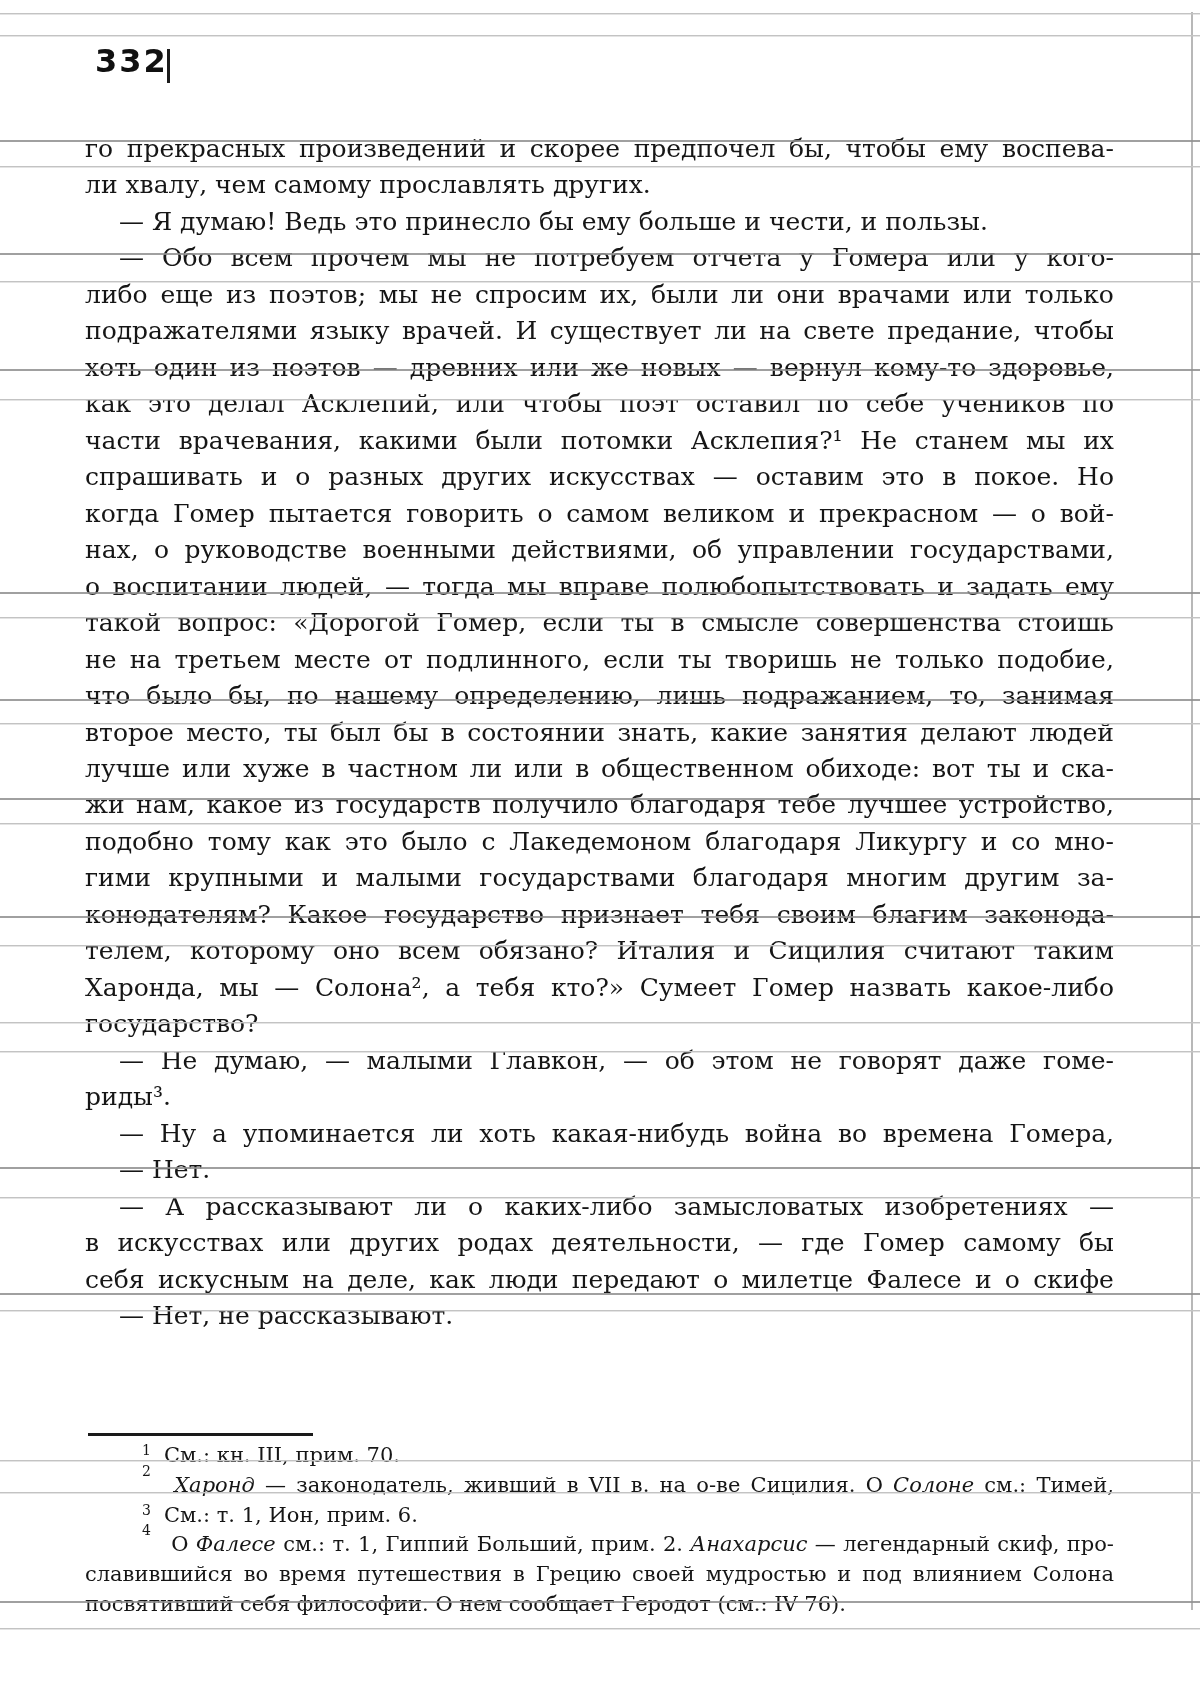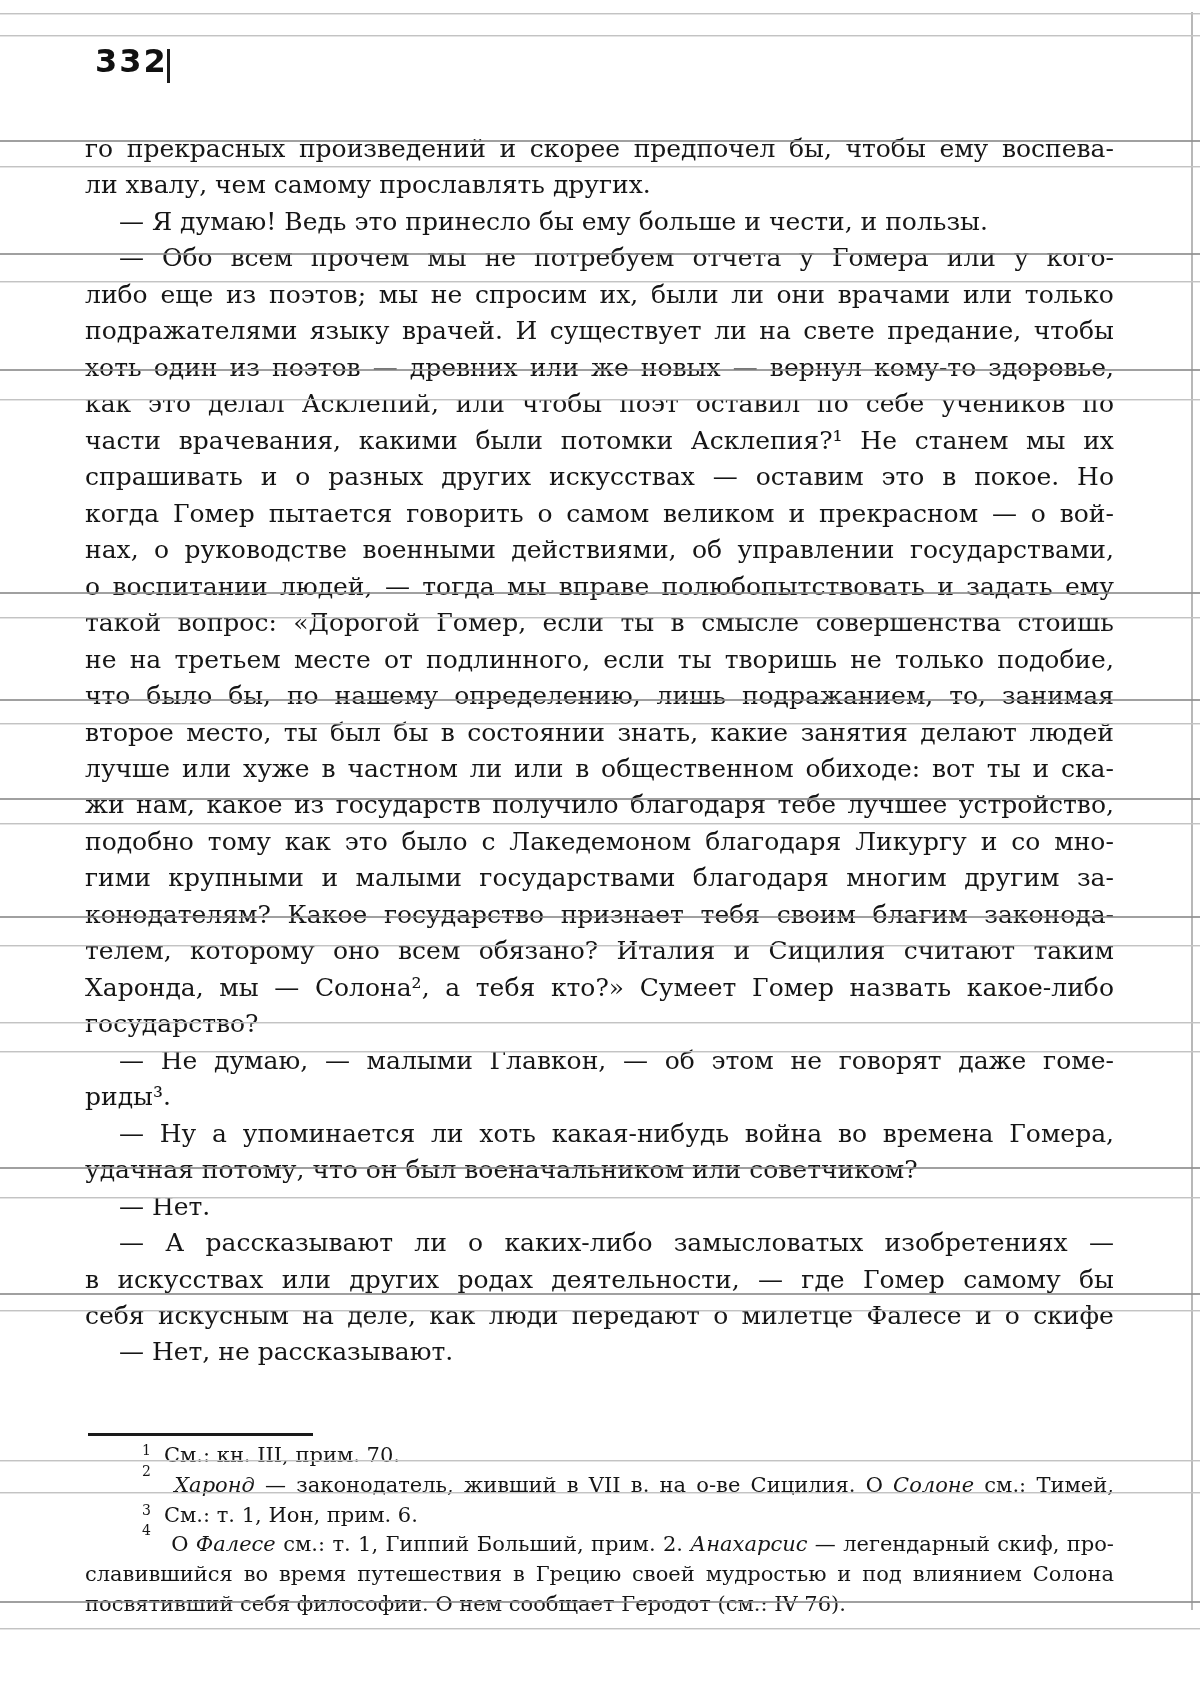--- a/index.html
+++ b/index.html
@@ -361,21 +361,20 @@
         <span>а</span>
         <span>упоминается</span>
         <span>ли</span>
         <span>хоть</span>
         <span>какая-нибудь</span>
         <span>война</span>
         <span>во</span>
         <span>времена</span>
         <span>Гомера,</span>
       </div>
-      <div class="tl"><span>удачная потому, что он был военачальником или советчиком?</span></div>
       <div class="tl ind"><span>— Нет.</span></div>
       <div class="tl ind just">
         <span>—</span>
         <span>А</span>
         <span>рассказывают</span>
         <span>ли</span>
         <span>о</span>
         <span>каких-либо</span>
         <span>замысловатых</span>
         <span>изобретениях</span>

